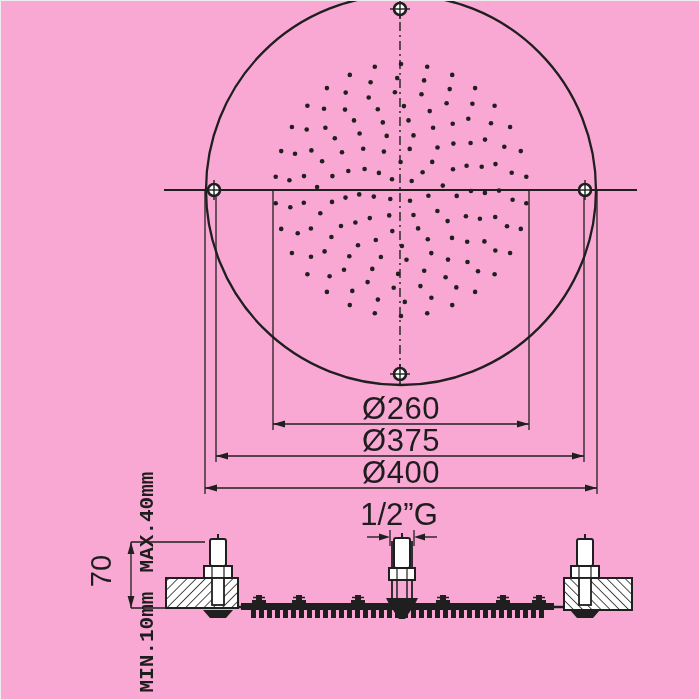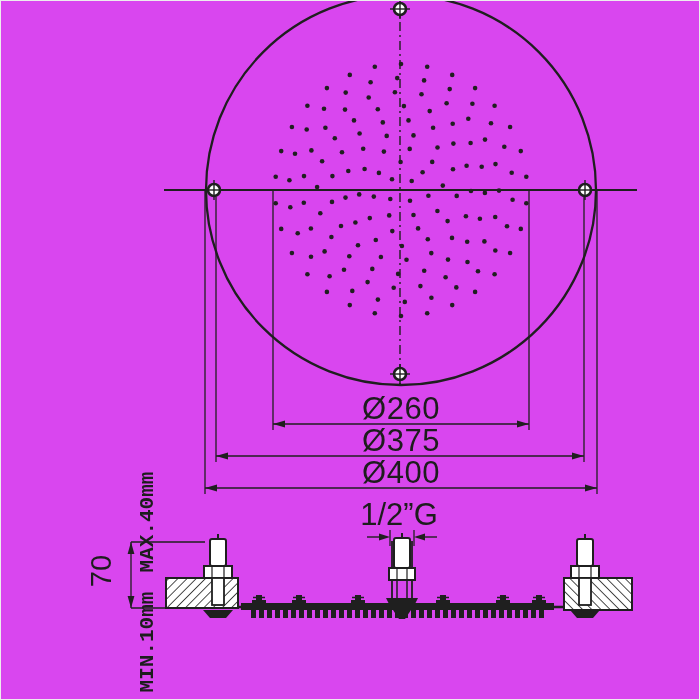--- a/index.html
+++ b/index.html
@@ -1,17 +1,17 @@
 <!DOCTYPE html>
 <html><head>
 <meta charset="utf-8">
 <style>
   html,body{margin:0;padding:0;background:#ffffff;}
   .canvas{
-    position:relative;width:700px;height:700px;background:#d946ef;
+    position:relative;width:700px;height:700px;background:#f9a8d4;
     box-sizing:border-box;border:1px solid #ededed;overflow:hidden;
     font-family:"Liberation Sans", sans-serif;
   }
   svg{position:absolute;left:0;top:0;}
   text{fill:#1d1d1d;}
   .dim-label{font-family:"Liberation Sans",sans-serif;font-size:31px;letter-spacing:0.5px;}
   .pipe-label{font-family:"Liberation Sans",sans-serif;font-size:31px;}
   .h70-label{font-family:"Liberation Sans",sans-serif;font-size:29px;}
   .mono-label{font-family:"Liberation Mono","DejaVu Sans Mono",monospace;font-size:21px;font-weight:bold;letter-spacing:0px;}
   .ink{stroke:#1f1f1f;}

